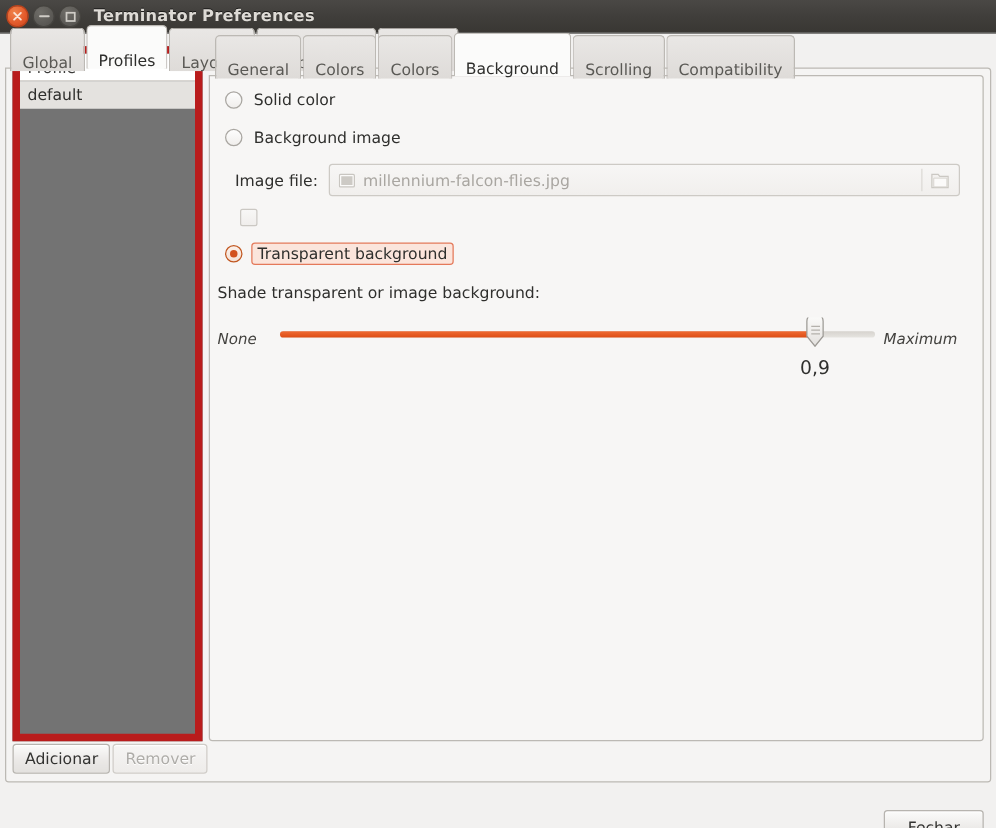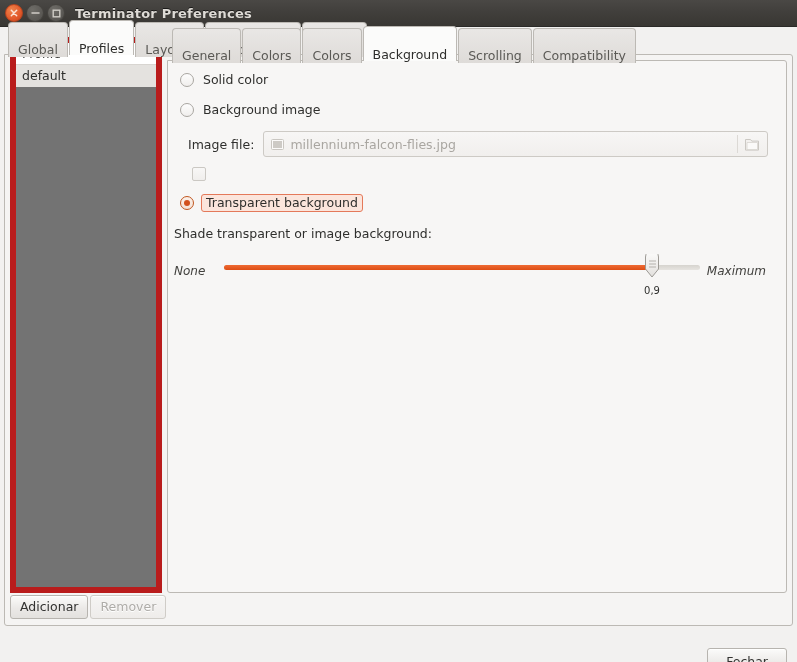--- a/index.html
+++ b/index.html
@@ -370,21 +370,21 @@
   .handle {
     position: absolute;
     top: -11px;
     width: 17px;
     height: 26px;
     margin-left: -8px;
   }
   .slider-value {
     position: absolute;
     top: 34px;
-    font-size: 10px;
+    font-size: 15px;
     color: #2f2f2d;
     transform: translateX(-50%);
   }
 
   
   .bottombar {
     position: absolute;
     left: 0; top: 601px;
     width: 797px;
     height: 34px;

